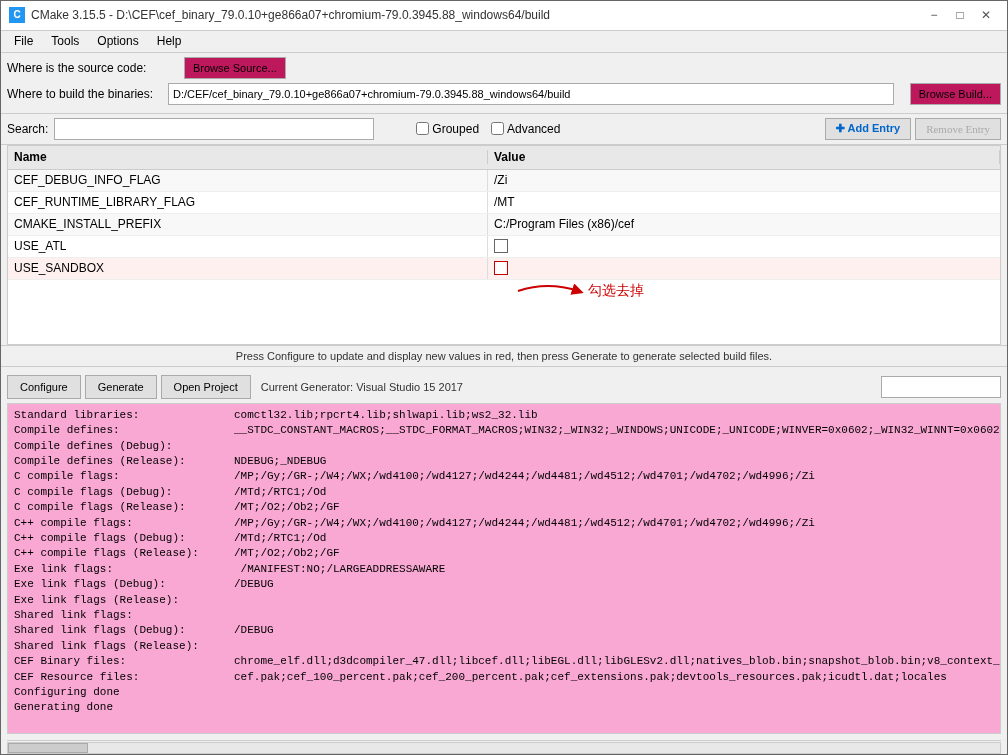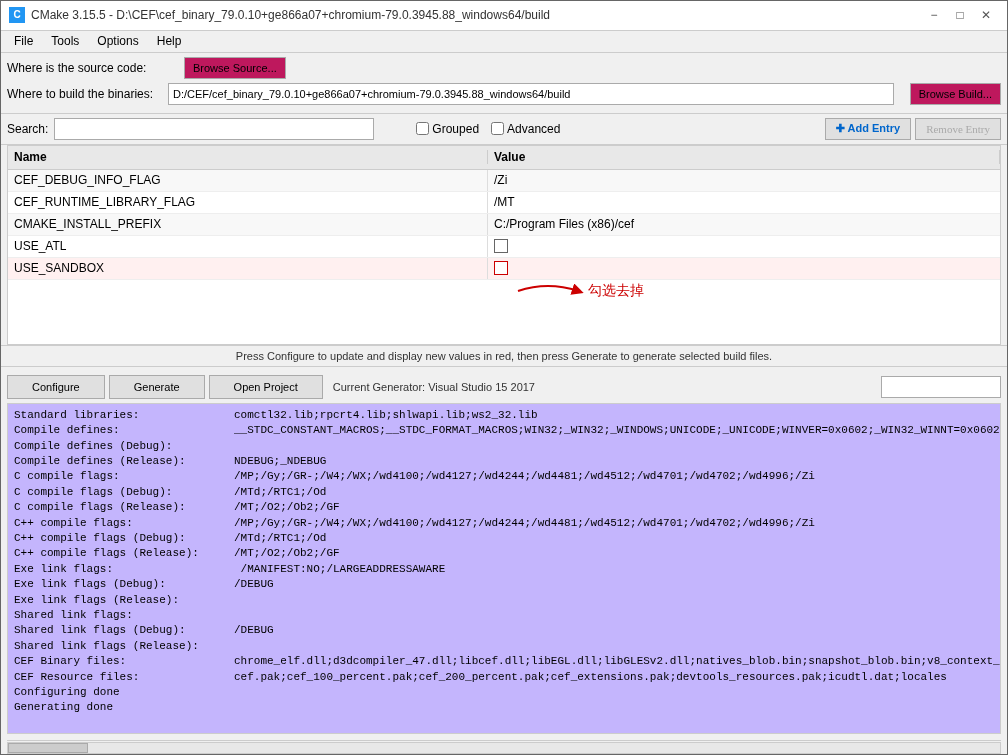--- a/index.html
+++ b/index.html
@@ -246,21 +246,21 @@
 
     
     .toolbar {
       display: flex;
       align-items: center;
       padding: 4px 6px;
       background: #f0f0f0;
       gap: 4px;
     }
     .toolbar-btn {
-      padding: 3px 24px;
+      padding: 3px 12px;
       height: 24px;
       font-size: 11px;
       background: #e0e0e0;
       border: 1px solid #aaa;
       cursor: pointer;
     }
     .generator-label {
       font-size: 11px;
       margin-left: 6px;
       color: #333;
@@ -271,21 +271,21 @@
       border: 1px solid #aaa;
       padding: 0 4px;
       font-size: 11px;
       background: white;
       margin-left: 4px;
     }
 
     
     .log-area {
       flex: 1;
-      background: #c4b5fd;
+      background: #f9a8d4;
       margin: 0 6px 6px 6px;
       border: 1px solid #ccc;
       overflow-y: auto;
       overflow-x: hidden;
       padding: 4px 6px;
       font-size: 11px;
       font-family: "Courier New", monospace;
       line-height: 1.4;
       position: relative;
     }

